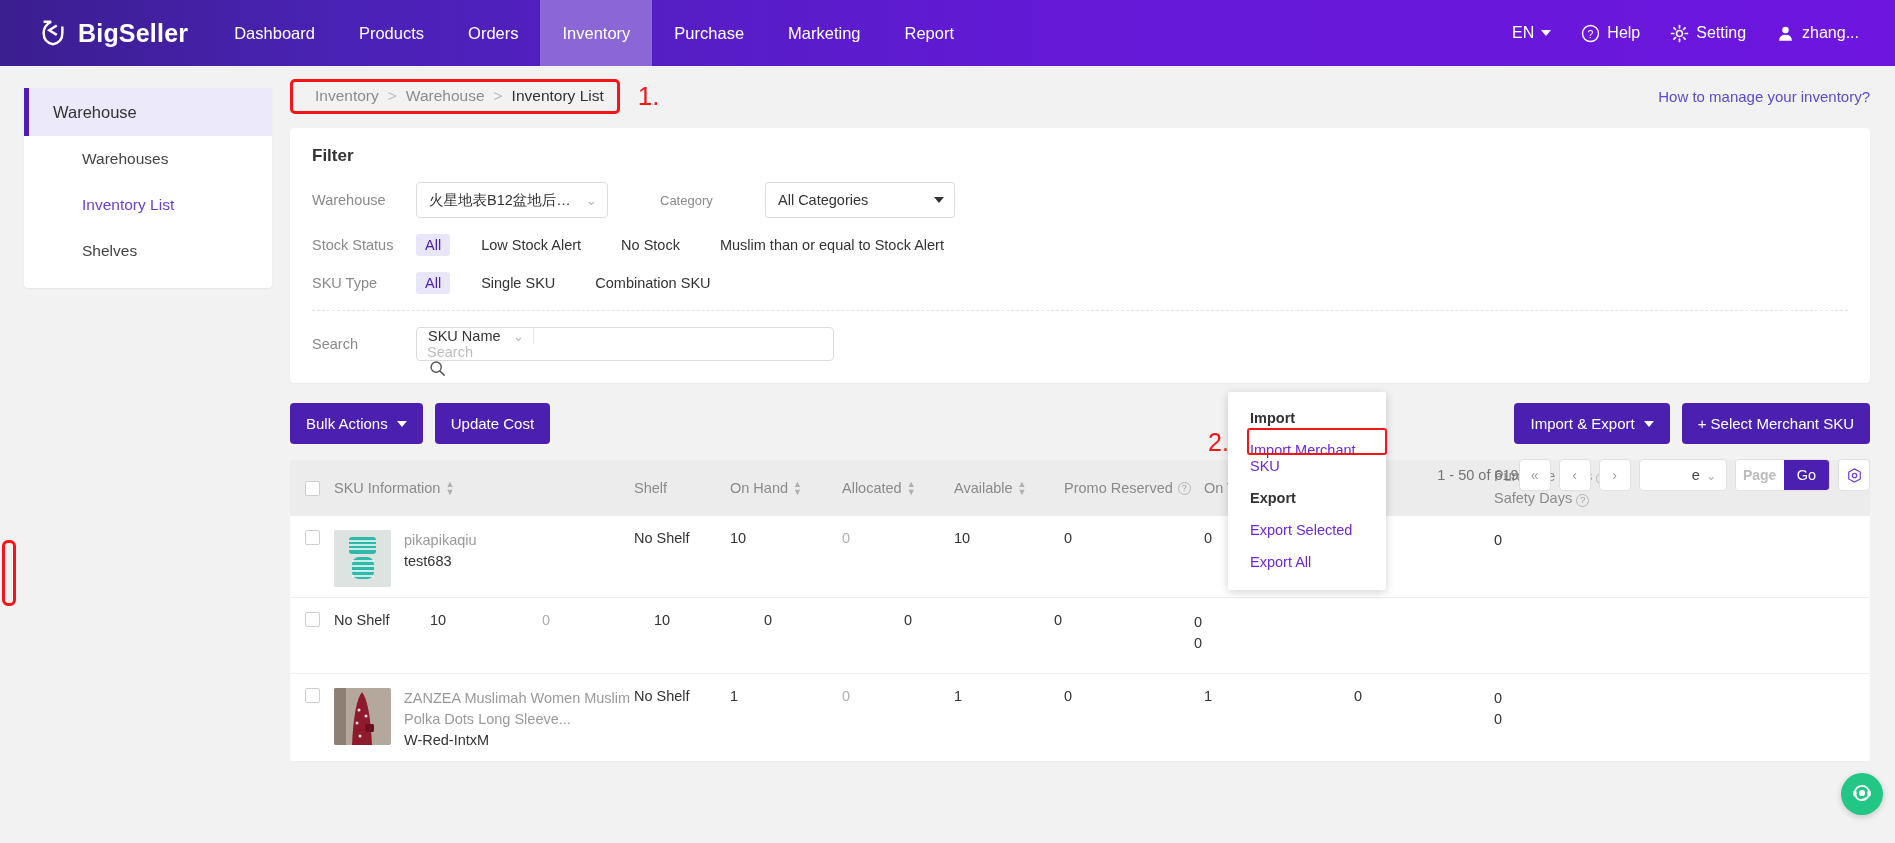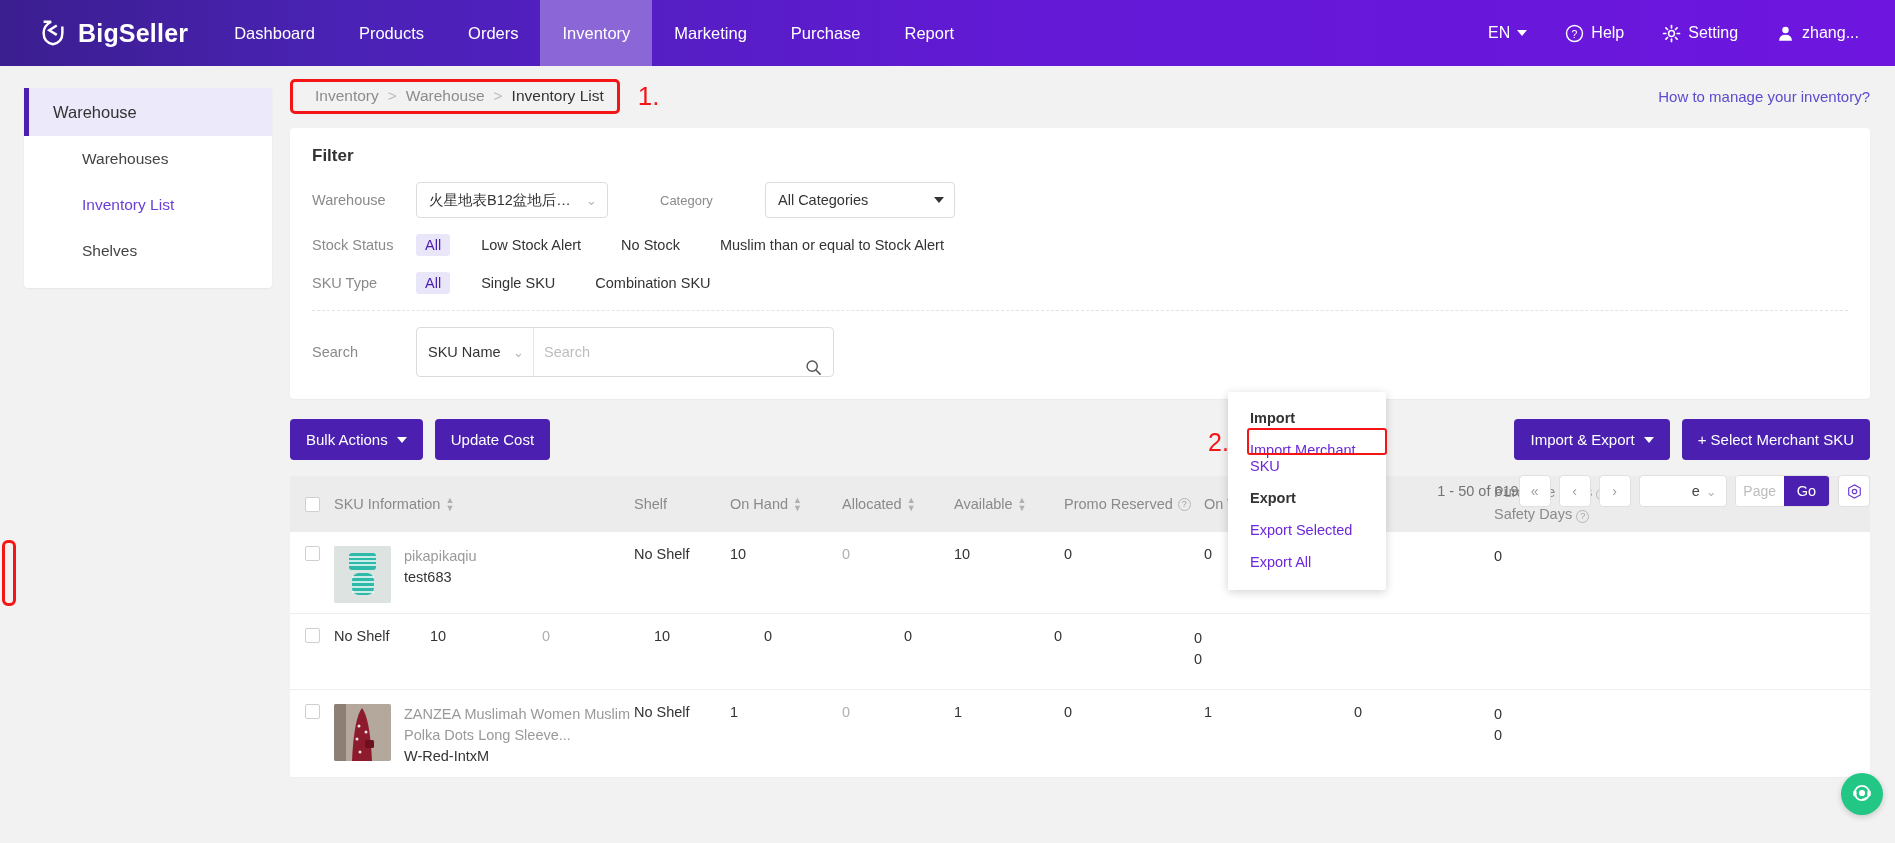--- a/index.html
+++ b/index.html
@@ -22,21 +22,21 @@
   }
   .brand{ display:flex; align-items:center; gap:10px; padding-left:38px; padding-right:24px;}
   .brand-logo{ width:30px; height:30px; display:block;}
   .brand-name{ color:#fff; font-size:25px; font-weight:bold; letter-spacing:.2px;}
   .navitems{ display:flex; align-items:stretch; }
   .navitem{
     display:flex; align-items:center; justify-content:center;
     padding:0 22px; color:#fff; font-size:16.5px; cursor:pointer; white-space:nowrap;
   }
   .navitem.active{ background:#8a66d6; }
-  .navright{ margin-left:auto; display:flex; padding-right:36px; gap:38px;}
+  .navright{ margin-left:auto; display:flex; padding-right:36px; gap:30px;}
   .nr{ display:flex; align-items:center; gap:7px; color:#fff; font-size:16px; cursor:pointer; white-space:nowrap;}
   .caret-d{ width:0;height:0;border-left:5px solid transparent;border-right:5px solid transparent;border-top:6px solid #fff; display:inline-block;}
   .ic{ display:inline-block; vertical-align:middle; }
 
   
   .sidebar{
     position:absolute; left:24px; top:88px; width:248px;
     background:#fff; border-radius:4px; padding-bottom:14px;
     box-shadow:0 1px 2px rgba(0,0,0,.05);
   }
@@ -85,21 +85,21 @@
     justify-content:space-between;
   }
   .sel.warehouse{ width:192px; }
   .sel.cat{ width:190px; }
   .sel .vtxt{ white-space:nowrap; overflow:hidden; text-overflow:ellipsis; }
   .chev{ color:#b4b4b4; font-size:13px; margin-left:6px;}
   .tri-d{ width:0;height:0;border-left:5px solid transparent;border-right:5px solid transparent;border-top:6px solid #333;}
   .gap-lbl{ margin-left:52px; width:105px; color:#8a8a8a; font-size:13px;}
   .pill{ padding:3px 9px; border-radius:3px; font-size:14.5px; color:#333; cursor:pointer; margin-right:22px;}
   .pill.on{ background:#e9e6fa; color:#4b20b0;}
-  .searchwrap{ display:flex; align-items:flex-end; border:1px solid #dcdcdc; border-radius:4px; height:50px; width:418px; background:#fff;}
+  .searchwrap{ display:flex; align-items:flex-start; border:1px solid #dcdcdc; border-radius:4px; height:34px; width:418px; background:#fff;flex-direction:column;}
   .searchsel{ width:117px; display:flex; align-items:center; justify-content:space-between; padding:0 9px 0 11px; font-size:14.5px; color:#333; border-right:1px solid #e4e4e4; height:100%; cursor:pointer;}
   .searchinput{ flex:1; border:none; outline:none; font-size:14.5px; color:#333; padding:0 10px; height:100%; background:transparent; font-family:"Liberation Sans", sans-serif;}
   .searchinput::placeholder{ color:#bdbdbd;}
   .searchbtn{ width:40px; display:flex; align-items:center; justify-content:center; cursor:pointer;}
   .divider{ border-top:1px dashed #e3e3e3; margin:2px 0 16px 0;}
 
   
   .actionbar{ display:flex; align-items:center; margin-top:20px; position:relative; }
   .btn{
     background:#4b20b0; color:#fff; border:none; border-radius:4px;
@@ -118,21 +118,21 @@
   .pginfo{ color:#737373;}
   .pgbtn{
     width:32px;height:32px;border:1px solid #e0e0e0;border-radius:4px;background:#fff;
     display:flex;align-items:center;justify-content:center;color:#9b9b9b;font-size:14px;margin-right:8px;cursor:pointer;
   }
   .pgsize{
     width:88px;height:32px;border:1px solid #e0e0e0;border-radius:4px;background:#fff;
     display:flex;align-items:center;justify-content:flex-end;padding-right:9px;color:#444;margin-right:8px;cursor:pointer;
   }
   .pgjump{ display:flex;align-items:center;height:32px;border:1px solid #e0e0e0;border-radius:4px;overflow:hidden;margin-right:8px;background:#fff;}
-  .pgjump input{ width:48px;height:100%;border:none;outline:none;text-align:center;color:#333;font-size:14px;font-family:"Liberation Sans", sans-serif;}
+  .pgjump input{ width:48px;height:100%;border:none;outline:none;text-align:center;color:#333;font-size:14px;font-family:"Liberation Sans", sans-serif;font-weight:bold;}
   .pgjump input::placeholder{ color:#bdbdbd;}
   .pggo{ background:#4b20b0;color:#fff;height:100%;display:flex;align-items:center;padding:0 13px;cursor:pointer;font-size:14.5px;}
   .gear-btn{ width:32px;height:32px;border:1px solid #e0e0e0;border-radius:4px;background:#fff;display:flex;align-items:center;justify-content:center;cursor:pointer;}
 
   
   .tablewrap{ background:#fff; margin-top:16px; border-radius:3px; }
   .thead{ display:flex; background:#ececec; height:56px; align-items:center; color:#8a8a8a; font-size:14.5px;}
   .th{ display:flex; align-items:center; gap:5px; }
   .c-chk{ width:44px; display:flex; justify-content:center;}
   .c-sku{ width:300px;}
@@ -187,22 +187,22 @@
       <path d="M6 4 L14 4 Q6 8 6 16 Q6 26 16 28 Q26 26 26 16 L26 9" fill="none" stroke="#fff" stroke-width="2.6"></path>
       <path d="M20 8 L12 13 L20 18" fill="none" stroke="#fff" stroke-width="2.6"></path>
     </svg>
     <span class="brand-name">BigSeller</span>
   </div>
   <div class="navitems">
     <div class="navitem">Dashboard</div>
     <div class="navitem">Products</div>
     <div class="navitem">Orders</div>
     <div class="navitem active">Inventory</div>
+    <div class="navitem">Purchase</div>
     <div class="navitem">Marketing</div>
-    <div class="navitem">Purchase</div>
     <div class="navitem">Report</div>
   </div>
   <div class="navright">
     <div class="nr">
       <span>EN</span>
       <span class="caret-d"></span>
     </div>
     <div class="nr">
       <svg class="ic" width="19" height="19" viewBox="0 0 20 20">
         <circle cx="10" cy="10" r="8.4" fill="none" stroke="#fff" stroke-width="1.5"></circle>

